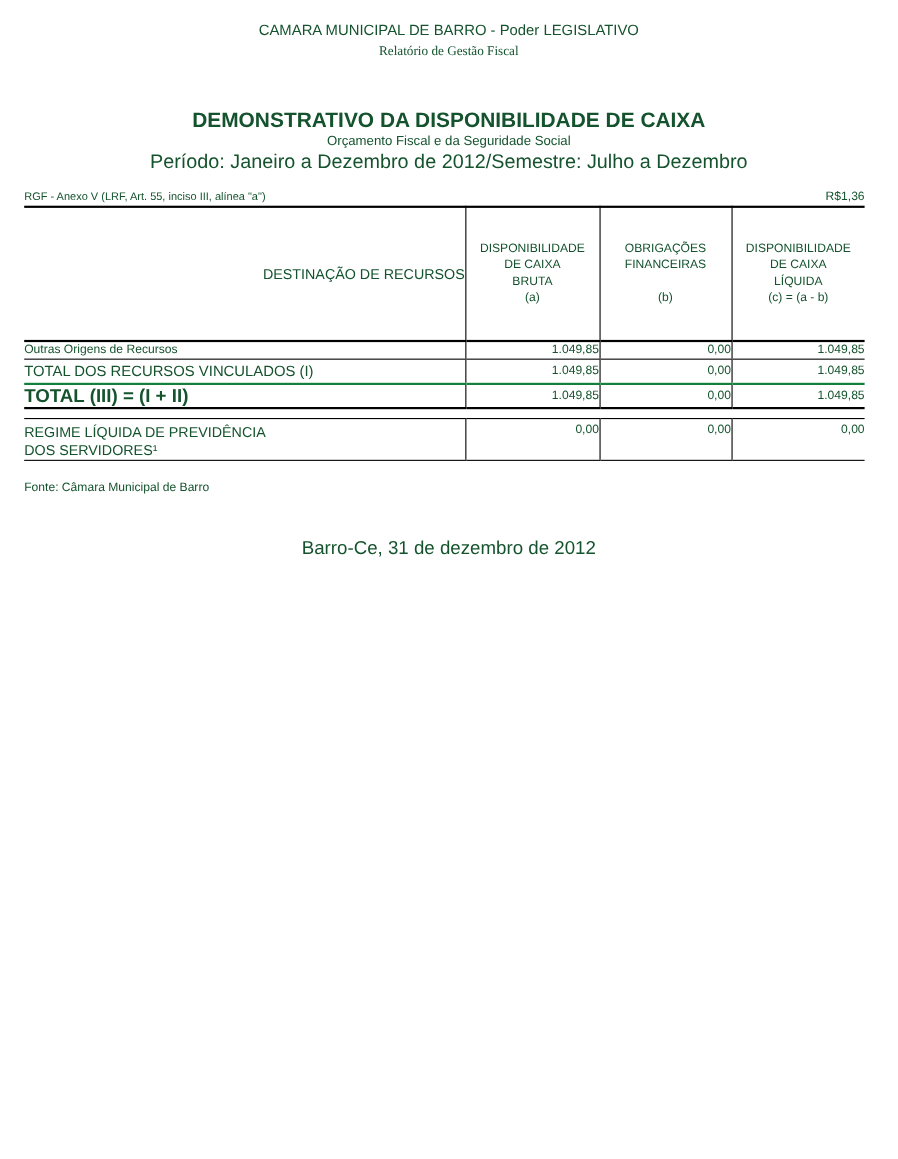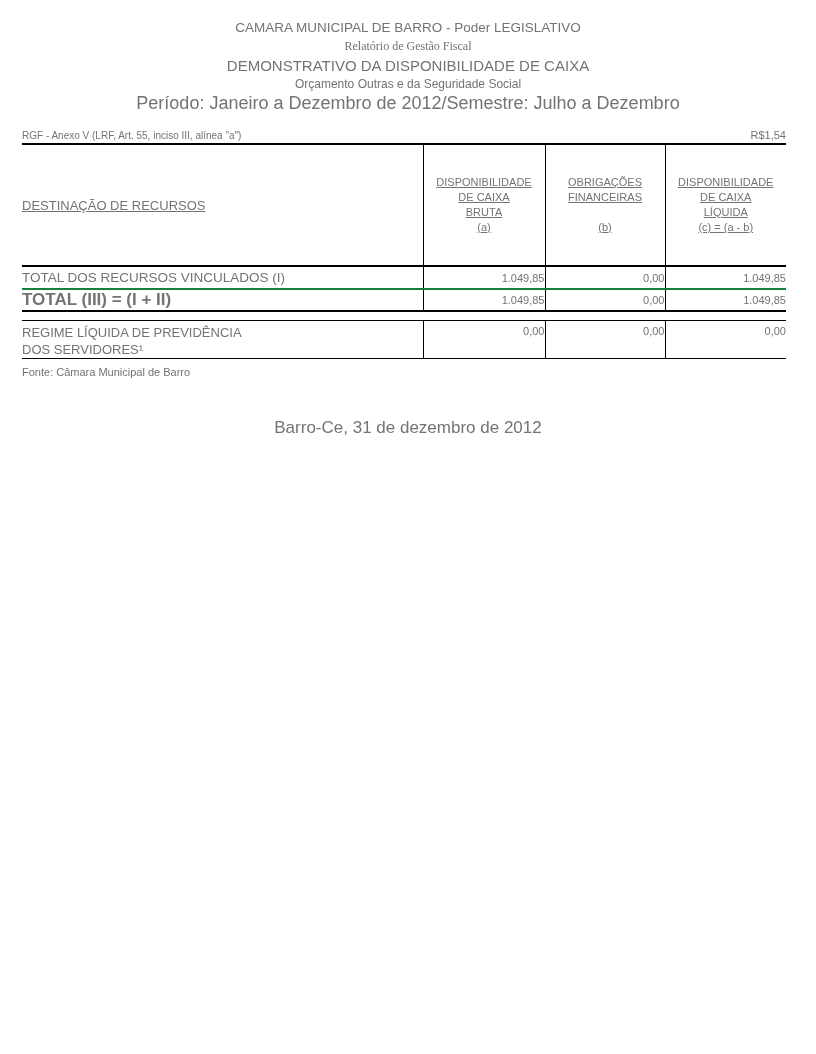--- a/index.html
+++ b/index.html
@@ -1,31 +1,31 @@
 <!DOCTYPE html>
 <html><head>
 <meta charset="utf-8">
 <style>
   * { box-sizing: border-box; }
   html, body { margin: 0; padding: 0; background: #fff; }
   .page {
     width: 816px;
     height: 816px;
     background: #ffffff;
-    color: #737373;
+    color: #14532d;
     font-family: "Liberation Sans", sans-serif;
     position: relative;
     overflow: hidden;
   }
 
   
   .report-header { padding-top: 18px; text-align: center; }
   .h-entity  { font-size: 13.5px; line-height: 19px; }
   .h-type    { font-size: 12px;   line-height: 19px; font-family: Liberation Serif, serif; }
-  .h-title   { font-size: 15px; line-height: 19px; font-weight: normal; }
+  .h-title   { font-size: 19px; line-height: 19px; font-weight: bold; margin-top: 44px; }
   .h-scope   { font-size: 12px;   line-height: 19px; }
   .h-period  { font-size: 18px;   line-height: 19px; }
 
   
   .meta-row {
     display: flex;
     justify-content: space-between;
     align-items: flex-end;
     margin: 14px 30px 2px 22px;
     height: 14px;
@@ -41,23 +41,22 @@
     margin-left: 22px;
     width: 764px;
     border-top: 2px solid #000;
   }
   table.fiscal th, table.fiscal td { padding: 0; font-weight: normal; }
 
   .header-row th {
     height: 122px;
     border-bottom: 2px solid #000;
     vertical-align: middle;
-    text-decoration: underline;
   }
-  .th-dest { text-align: left; padding-left: 4px; font-size: 13px; }
+  .th-dest { text-align: right; padding-left: 4px; font-size: 13px; }
   .th-num  { text-align: center; font-size: 11px; line-height: 15px; white-space: pre-line; }
   .vline   { border-left: 1px solid #000; }
 
   .label-cell { text-align: left; padding-left: 3px; }
   .num-cell   { text-align: right; padding-right: 3px; font-size: 11px; }
 
   .row-0 td { height: 16px; border-bottom: 1px solid #000; }
   .row-0 .label-cell { font-size: 11px; }
 
   .row-1 td { height: 23px; border-bottom: 2px solid #15803d; }
@@ -76,39 +75,39 @@
   }
   .regime-row .label-cell {
     font-size: 13px;
     line-height: 17px;
     white-space: pre-line;
     padding-top: 3px;
   }
   .regime-row .num-cell { padding-top: 4px; }
 
   
-  .fonte-note { margin: 7px 0 0 22px; font-size: 11px; }
+  .fonte-note { margin: 18px 0 0 22px; font-size: 11px; }
   .date-line  { margin-top: 40px; text-align: center; font-size: 17px; }
 </style>
 </head>
 <body>
 
 <div class="page">
 
   <div class="report-header">
     <div class="h-entity">CAMARA MUNICIPAL DE BARRO - Poder LEGISLATIVO</div>
     <div class="h-type">Relatório de Gestão Fiscal</div>
     <div class="h-title">DEMONSTRATIVO DA DISPONIBILIDADE DE CAIXA</div>
-    <div class="h-scope">Orçamento Outras e da Seguridade Social</div>
+    <div class="h-scope">Orçamento Fiscal e da Seguridade Social</div>
     <div class="h-period">Período: Janeiro a Dezembro de 2012/Semestre: Julho a Dezembro</div>
   </div>
 
   <div class="meta-row">
     <span class="annex-note">RGF - Anexo V (LRF, Art. 55, inciso III, alínea "a")</span>
-    <span class="currency-note">R$1,54</span>
+    <span class="currency-note">R$1,36</span>
   </div>
 
   <table class="fiscal">
     <colgroup>
       <col style="width:401px">
         <col style="width:122px">
         <col style="width:120px">
         <col style="width:121px">
     </colgroup>
     <thead>
@@ -122,20 +121,26 @@
 FINANCEIRAS
 
 (b)</th>
         <th class="th-num vline">DISPONIBILIDADE
 DE CAIXA
 LÍQUIDA
 (c) = (a - b)</th>
       </tr>
     </thead>
     <tbody>
+      <tr class="row-0">
+        <td class="label-cell">Outras Origens de Recursos</td>
+        <td class="num-cell vline">1.049,85</td>
+        <td class="num-cell vline">0,00</td>
+        <td class="num-cell vline">1.049,85</td>
+      </tr>
       <tr class="row-1">
         <td class="label-cell">TOTAL DOS RECURSOS VINCULADOS (I)</td>
         <td class="num-cell vline">1.049,85</td>
         <td class="num-cell vline">0,00</td>
         <td class="num-cell vline">1.049,85</td>
       </tr>
       <tr class="row-2">
         <td class="label-cell">TOTAL (III) = (I + II)</td>
         <td class="num-cell vline">1.049,85</td>
         <td class="num-cell vline">0,00</td>

